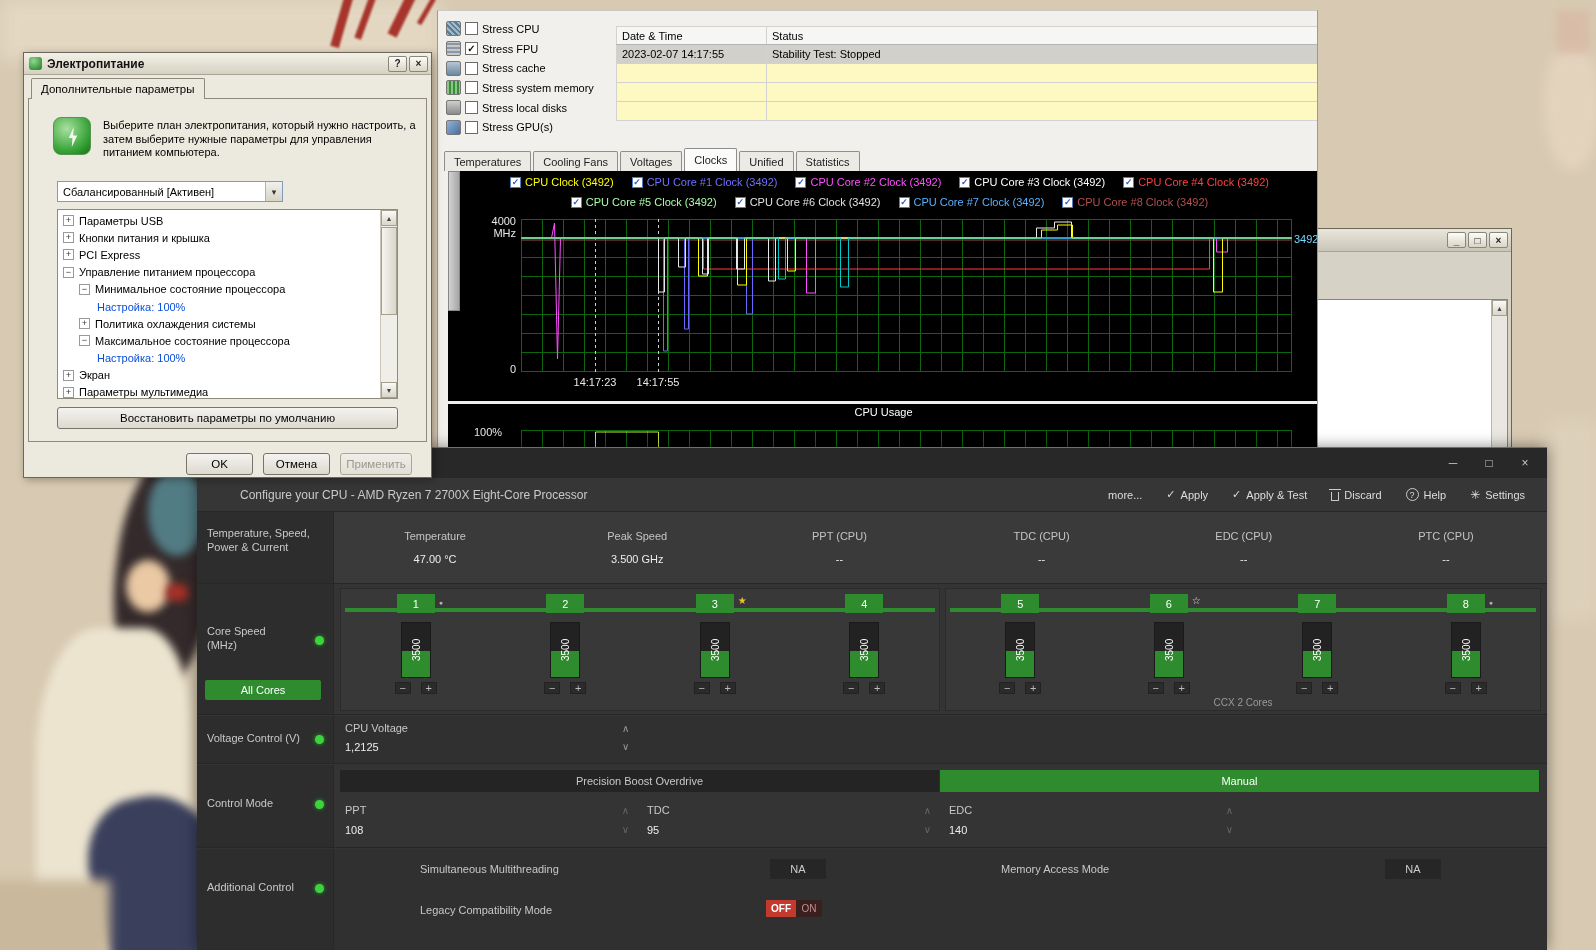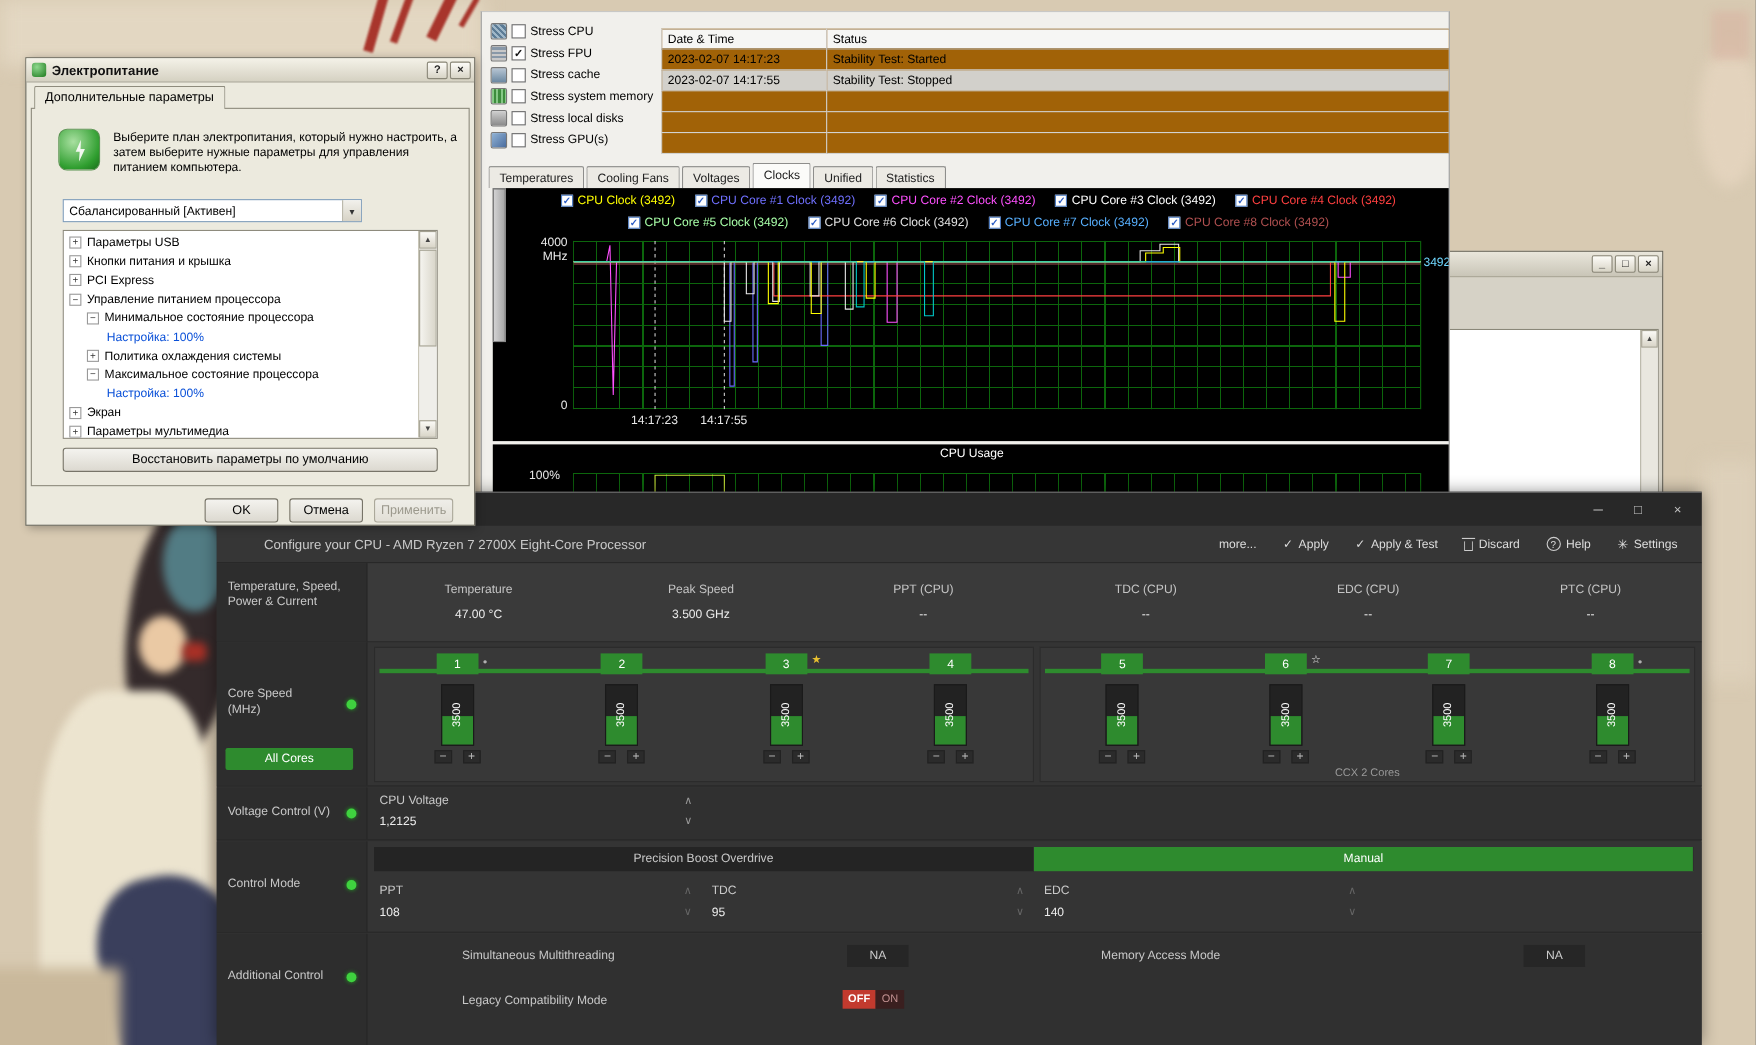--- a/index.html
+++ b/index.html
@@ -37,21 +37,21 @@
 .st-row{display:flex;align-items:center;height:19.7px;gap:4px}
 .st-ico{width:15px;height:15px;border:1px solid #777;border-radius:2px;flex:none}
 .icon-cpu{background:repeating-linear-gradient(45deg,#9fb7c8 0 2px,#5c7c96 2px 4px)}
 .icon-fpu{background:repeating-linear-gradient(0deg,#c8c8c8 0 2px,#8898a8 2px 4px)}
 .icon-cache{background:linear-gradient(#b8c6d4,#6a87a0)}
 .icon-mem{background:repeating-linear-gradient(90deg,#86c886 0 2px,#3c8c3c 2px 4px)}
 .icon-disk{background:linear-gradient(#cfcfcf,#8a8a8a)}
 .icon-gpu{background:linear-gradient(135deg,#92b4d6,#4a6c9e)}
 .st-cb{width:13px;height:13px;background:#fff;border:1px solid #6a6a6a;display:flex;align-items:center;justify-content:center;font-size:10px;color:#111;font-weight:bold;flex:none}
 .st-lbl{font-size:11px;color:#000;white-space:nowrap}
-.st-table{position:absolute;left:163px;top:15px;width:858px;border-collapse:collapse;font-size:11px;background:#a16207;table-layout:fixed}
+.st-table{position:absolute;left:178px;top:15px;width:858px;border-collapse:collapse;font-size:11px;background:#fef9c3;table-layout:fixed}
 .st-table th,.st-table td{border:1px solid #d2d2d0;height:19px;padding:0 5px;text-align:left;font-weight:normal;overflow:hidden;white-space:nowrap}
 .st-table tr.hdr th{background:#f6f6f4;border-bottom:1px solid #b5b5b3;height:18px}
 .st-table tr.sel td{background:#d2d0cb}
 .st-tabs{position:absolute;left:6px;top:136px;display:flex;align-items:flex-end;height:24px}
 .st-tab{height:20px;padding:0 9px;border:1px solid #8e8e8c;border-bottom:none;background:#eceae4;display:flex;align-items:center;font-size:11px;margin-right:2px;border-radius:2px 2px 0 0;color:#222}
 .st-tab.active{height:23px;background:#fbfbf9}
 .st-clocks{position:absolute;left:10px;top:160px;width:871px;height:230px;background:#000}
 .chart-sb{position:absolute;left:0;top:0;width:12px;height:140px;background:linear-gradient(90deg,#d2d2d2,#a6a6a6);border:1px solid #888}
 .lg-row{position:absolute;left:12px;right:0;display:flex;justify-content:center;gap:18px}
 .lg-r1{top:5px}.lg-r2{top:25px}
@@ -59,21 +59,21 @@
 .lg-cb{width:11px;height:11px;border:1px solid #4f7cc0;background:#fff;color:#2b5cc4;font-size:9px;font-weight:bold;display:flex;align-items:center;justify-content:center}
 .grid{position:absolute;left:73px;top:48px;width:771px;height:153px;border-right:1px solid #0c660c;background:repeating-linear-gradient(to right,#0c660c 0,#0c660c 1px,transparent 1px,transparent 21px),repeating-linear-gradient(to bottom,#0c660c 0,#0c660c 1px,transparent 1px,transparent 19px)}
 .traces{position:absolute;left:73px;top:48px}
 .ylab{position:absolute;left:30px;top:44px;width:38px;text-align:right;color:#e8e8e8;font-size:11px;line-height:12px}
 .y0{position:absolute;left:30px;top:192px;width:38px;text-align:right;color:#e8e8e8;font-size:11px}
 .xt{position:absolute;top:205px;width:70px;text-align:center;color:#e8e8e8;font-size:11px}
 .xt1{left:112px}.xt2{left:175px}
 .rv{position:absolute;left:846px;top:62px;font-size:11px;display:flex;gap:4px}
 .st-usage{position:absolute;left:10px;top:393px;width:871px;height:52px;background:#000;overflow:hidden}
 .us-title{position:absolute;left:0;top:2px;width:100%;text-align:center;color:#fff;font-size:11px}
-.us-max{position:absolute;left:26px;top:22px;width:42px;text-align:center;color:#e8e8e8;font-size:11px}
+.us-max{position:absolute;left:26px;top:22px;width:42px;text-align:left;color:#e8e8e8;font-size:11px}
 .grid2{position:absolute;left:73px;top:26px;width:771px;height:27px;border-right:1px solid #0c660c;background:repeating-linear-gradient(to right,#0c660c 0,#0c660c 1px,transparent 1px,transparent 21px),repeating-linear-gradient(to bottom,#0c660c 0,#0c660c 1px,transparent 1px,transparent 19px)}
 .utrace{position:absolute;left:73px;top:26px}
 
 .win-ryzen{position:absolute;left:197px;top:447px;width:1350px;height:503px;background:#333;border-top:1px solid #6e6e6e;color:#ccc;font-size:11px;z-index:3;overflow:hidden;box-shadow:0 0 14px rgba(0,0,0,.45)}
 .rz-title{height:30px;background:#282828;display:flex;justify-content:flex-end;align-items:center;padding-right:10px;gap:12px}
 .rz-wbtn{color:#c4c4c4;font-size:12px;width:24px;text-align:center}
 .rz-head{position:absolute;left:0;top:30px;width:100%;height:34px;background:#363636;border-bottom:1px solid #272727;display:flex;align-items:center}
 .rz-head .ttl{margin-left:43px;color:#c9c9c9;font-size:12px}
 .rz-acts{margin-left:auto;display:flex;gap:24px;margin-right:22px;align-items:center}
 .rz-act{display:flex;align-items:center;gap:5px;color:#ddd}
@@ -130,21 +130,21 @@
 
 .win-power{position:absolute;left:23px;top:52px;width:409px;height:426px;background:#eceade;border:1px solid #6a675a;z-index:4;box-shadow:2px 2px 8px rgba(0,0,0,.3)}
 .pw-title{height:22px;background:linear-gradient(#f4f2e8,#d5d1c2);display:flex;align-items:center;padding:0 3px;border-bottom:1px solid #a8a496}
 .pw-ico{width:13px;height:13px;border-radius:3px;background:radial-gradient(circle at 35% 30%,#8ed88e,#1e7a1e);margin:0 5px 0 2px;flex:none}
 .pw-title .t{font-weight:bold;font-size:12px;color:#111;flex:1}
 .pw-tab{position:absolute;left:7px;top:25px;height:21px;padding:0 9px;background:#eceade;border:1px solid #8e8b7d;border-bottom:none;border-radius:2px 2px 0 0;display:flex;align-items:center;font-size:11.5px;z-index:2;color:#000}
 .pw-page{position:absolute;left:4px;top:45px;width:399px;height:344px;border:1px solid #8e8b7d;background:#eceade}
 .pw-plug{position:absolute;left:24px;top:18px;width:38px;height:38px;border-radius:8px;background:radial-gradient(circle at 35% 30%,#a8e0a0,#2f9e2f 70%,#1c6e1c);border:1px solid #57924f}
 .pw-plug::after{content:"";position:absolute;left:13px;top:9px;width:12px;height:20px;background:#f2f8f0;clip-path:polygon(55% 0,15% 55%,45% 55%,40% 100%,85% 42%,52% 42%)}
 .pw-desc{position:absolute;left:74px;top:20px;width:314px;font-size:11px;line-height:13.5px;color:#000}
-.pw-select{position:absolute;left:28px;top:82px;width:272px;height:21px;background:#fff;border:1px solid #7f9db9;display:flex;align-items:center;padding-left:5px;font-size:11px;color:#000}
+.pw-select{position:absolute;left:28px;top:82px;width:226px;height:21px;background:#fff;border:1px solid #7f9db9;display:flex;align-items:center;padding-left:5px;font-size:11px;color:#000}
 .pw-select .arr{margin-left:auto;width:17px;height:100%;background:linear-gradient(#f2f1ec,#d7d3c6);border-left:1px solid #b5b2a4;display:flex;align-items:center;justify-content:center;font-size:9px;color:#333}
 .pw-tree{position:absolute;left:28px;top:110px;width:341px;height:190px;background:#fff;border:1px solid #8e8b7d;font-size:11px;overflow:hidden;padding-top:2px}
 .tr-row{height:17.2px;display:flex;align-items:center;color:#000}
 .tr-g{width:11px;height:11px;border:1px solid #999;display:flex;align-items:center;justify-content:center;font-size:9px;line-height:1;margin-right:5px;background:#fff;color:#333;flex:none}
 .i0{padding-left:5px}.i1{padding-left:21px}.i2{padding-left:39px}
 .tr-l.link{color:#0a50d8}
 .pw-sb{position:absolute;right:0;top:0;width:17px;height:100%;background:#efeee9;border-left:1px solid #c9c6b8}
 .pw-sb .sb-btn{height:16px;background:linear-gradient(#fbfaf6,#d9d5c8);border:1px solid #a3a090;display:flex;align-items:center;justify-content:center;font-size:7px;color:#444}
 .pw-sb .sb-down{position:absolute;bottom:0;left:0;width:100%}
 .sb-thumb{position:absolute;top:17px;left:0;width:100%;height:88px;background:linear-gradient(90deg,#f5f4ef,#d9d6ca);border:1px solid #a3a090}
@@ -226,24 +226,20 @@
 
     <table class="st-table">
       <colgroup>
           <col style="width:150px">
           <col>
         </colgroup>
       <tbody>
           <tr class="hdr">
         <th>Date &amp; Time</th>
         <th>Status</th>
-      </tr>
-      <tr>
-        <td>2023-02-07 14:17:23</td>
-        <td>Stability Test: Started</td>
       </tr>
       <tr class="sel">
         <td>2023-02-07 14:17:55</td>
         <td>Stability Test: Stopped</td>
       </tr>
       <tr>
             <td></td>
             <td></td>
           </tr>
       <tr>

